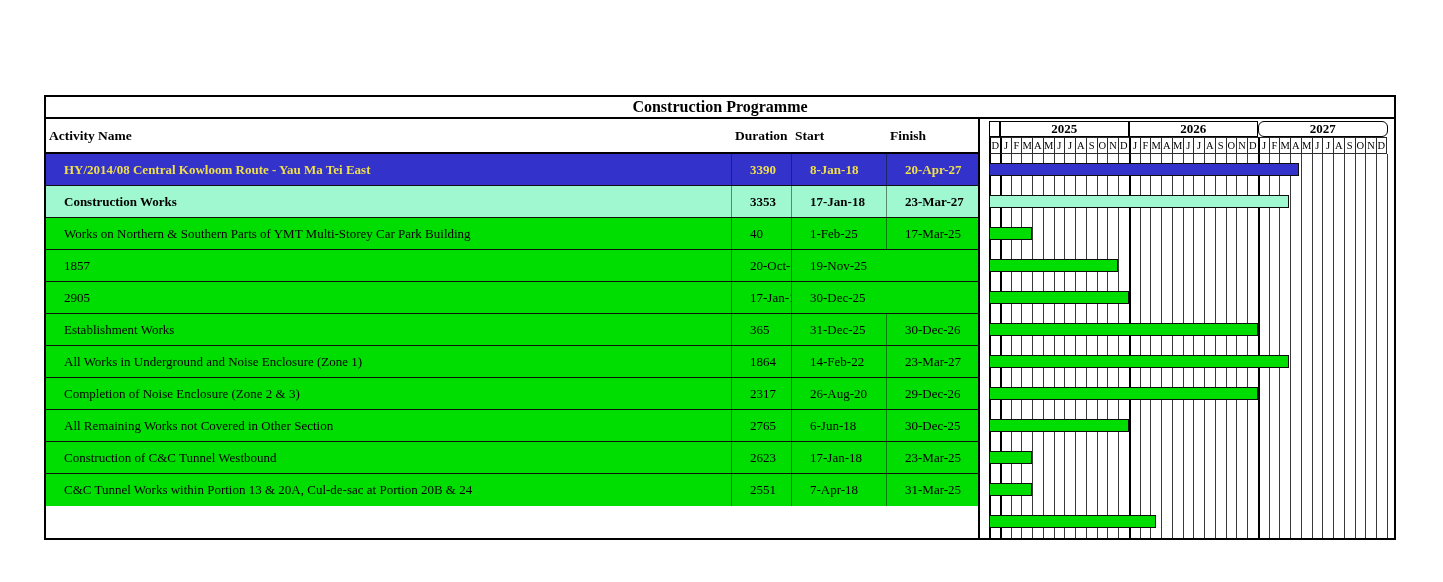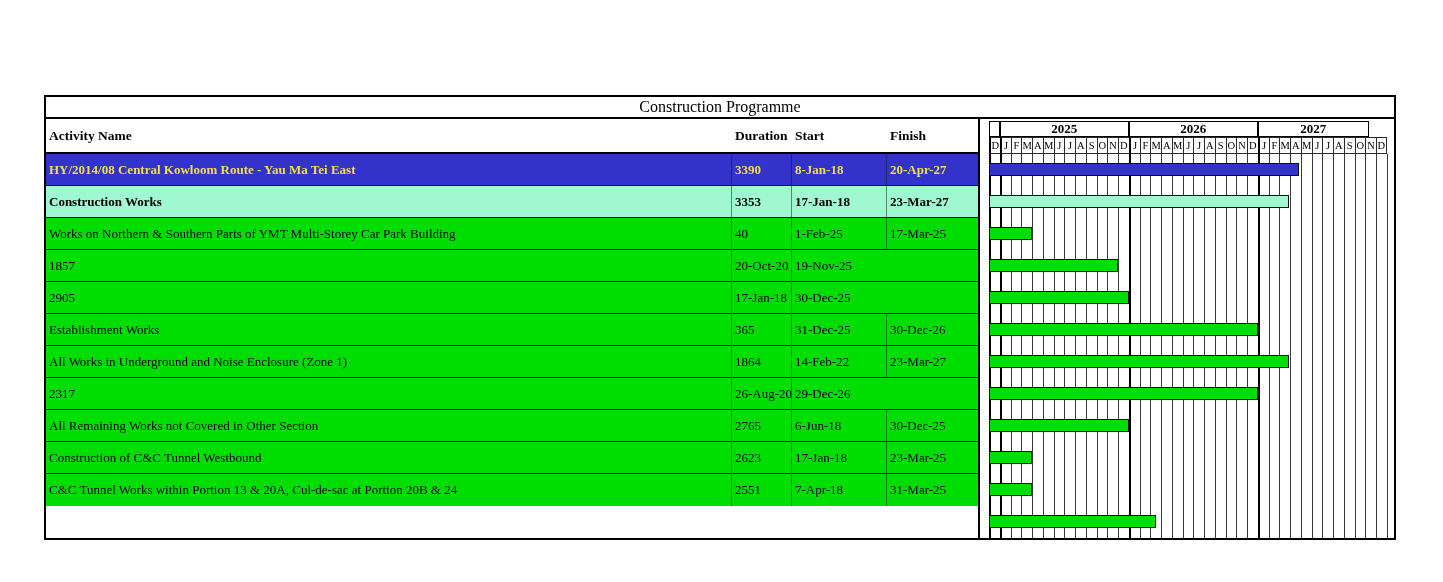--- a/index.html
+++ b/index.html
@@ -1,25 +1,25 @@
 <!DOCTYPE html>
 <html><head>
 <meta charset="utf-8">
 <style>
   html,body{margin:0;padding:0;width:1443px;height:582px;background:#fff;overflow:hidden;}
   body{font-family:"Liberation Serif", serif; position:relative; color:#000;}
   .sheet{position:absolute;left:44px;top:95px;width:1348px;height:441px;border:2px solid #000;background:#fff;}
-  .title-row{height:20px;border-bottom:2px solid #000;text-align:center;font-weight:normal;font-size:16px;line-height:20px;}
+  .title-row{height:20px;border-bottom:2px solid #000;text-align:center;font-weight:bold;font-size:16px;line-height:20px;}
   .content{display:flex;height:419px;}
   .left-table{width:932px;}
   .header-row{height:33px;border-bottom:2px solid #000;display:grid;grid-template-columns:686px 60px 95px 1fr;align-items:center;font-weight:bold;font-size:13.5px;}
   .header-row > div{padding-left:3px;white-space:nowrap;}
   .rows .row{height:31px;border-bottom:1px solid #101010;display:grid;grid-template-columns:686px 60px 95px 1fr;font-size:13px;}
   .rows .row:last-child{border-bottom:none;height:32px;}
-  .cell{height:100%;display:flex;align-items:center;padding-left:3px;border-right:1px solid rgba(10,25,10,0.5);overflow:hidden;white-space:nowrap;box-sizing:border-box;}
+  .cell{height:100%;display:flex;align-items:center;padding-left:18px;border-right:1px solid rgba(10,25,10,0.5);overflow:hidden;white-space:nowrap;box-sizing:border-box;}
   .cell.finish{border-right:none;}
   .row.summary-blue{background:#3333cc;color:#efdf4b;font-weight:bold;}
   .row.summary-aqua{background:#9ff8cf;color:#000;font-weight:bold;}
   .row.task{background:#00dd00;color:#000000;}
   .gantt-panel{flex:1;border-left:2px solid #000;position:relative;background:#fff;}
   .g-header{position:relative;height:35px;}
   .g-body{position:relative;height:384px;}
   .ycell{position:absolute;top:2px;height:16px;border:1px solid #000;box-sizing:border-box;text-align:center;font-weight:bold;font-size:13px;line-height:13px;background:#fff;}
   .m-row{position:absolute;left:9px;top:18px;height:17px;display:flex;}
   .mcell{width:10.75px;flex:none;border:1px solid #2a2a2a;border-right:none;box-sizing:border-box;text-align:center;font-size:10.5px;line-height:15px;overflow:visible;background:#fff;}
@@ -80,20 +80,21 @@
             <div class="cell ">31-Dec-25</div>
             <div class="cell finish">30-Dec-26</div>
           </div>
           <div class="row task">
             <div class="cell ">All Works in Underground and Noise Enclosure (Zone 1)</div>
             <div class="cell ">1864</div>
             <div class="cell ">14-Feb-22</div>
             <div class="cell finish">23-Mar-27</div>
           </div>
           <div class="row task">
+            <div class="cell ">Completion of Noise Enclosure (Zone 2 &amp; 3)</div>
             <div class="cell ">2317</div>
             <div class="cell ">26-Aug-20</div>
             <div class="cell finish">29-Dec-26</div>
           </div>
           <div class="row task">
             <div class="cell ">All Remaining Works not Covered in Other Section</div>
             <div class="cell ">2765</div>
             <div class="cell ">6-Jun-18</div>
             <div class="cell finish">30-Dec-25</div>
           </div>
@@ -109,21 +110,21 @@
             <div class="cell ">7-Apr-18</div>
             <div class="cell finish">31-Mar-25</div>
           </div>
         </div>
     </div>
     <div class="gantt-panel">
       <div class="g-header">
           <div class="ycell" style="left: 9px; width: 10.75px;"></div>
           <div class="ycell" style="left: 19.75px; width: 129px;">2025</div>
           <div class="ycell" style="left: 148.75px; width: 129px;">2026</div>
-          <div class="ycell" style="left: 277.75px; width: 111px;">2027</div>
+          <div class="ycell" style="left: 277.75px; width: 130px; border-radius: 6px;">2027</div>
           <div class="m-row">
             <div class="mcell ystart">D</div>
             <div class="mcell ystart">J</div>
             <div class="mcell">F</div>
             <div class="mcell">M</div>
             <div class="mcell">A</div>
             <div class="mcell">M</div>
             <div class="mcell">J</div>
             <div class="mcell">J</div>
             <div class="mcell">A</div>

